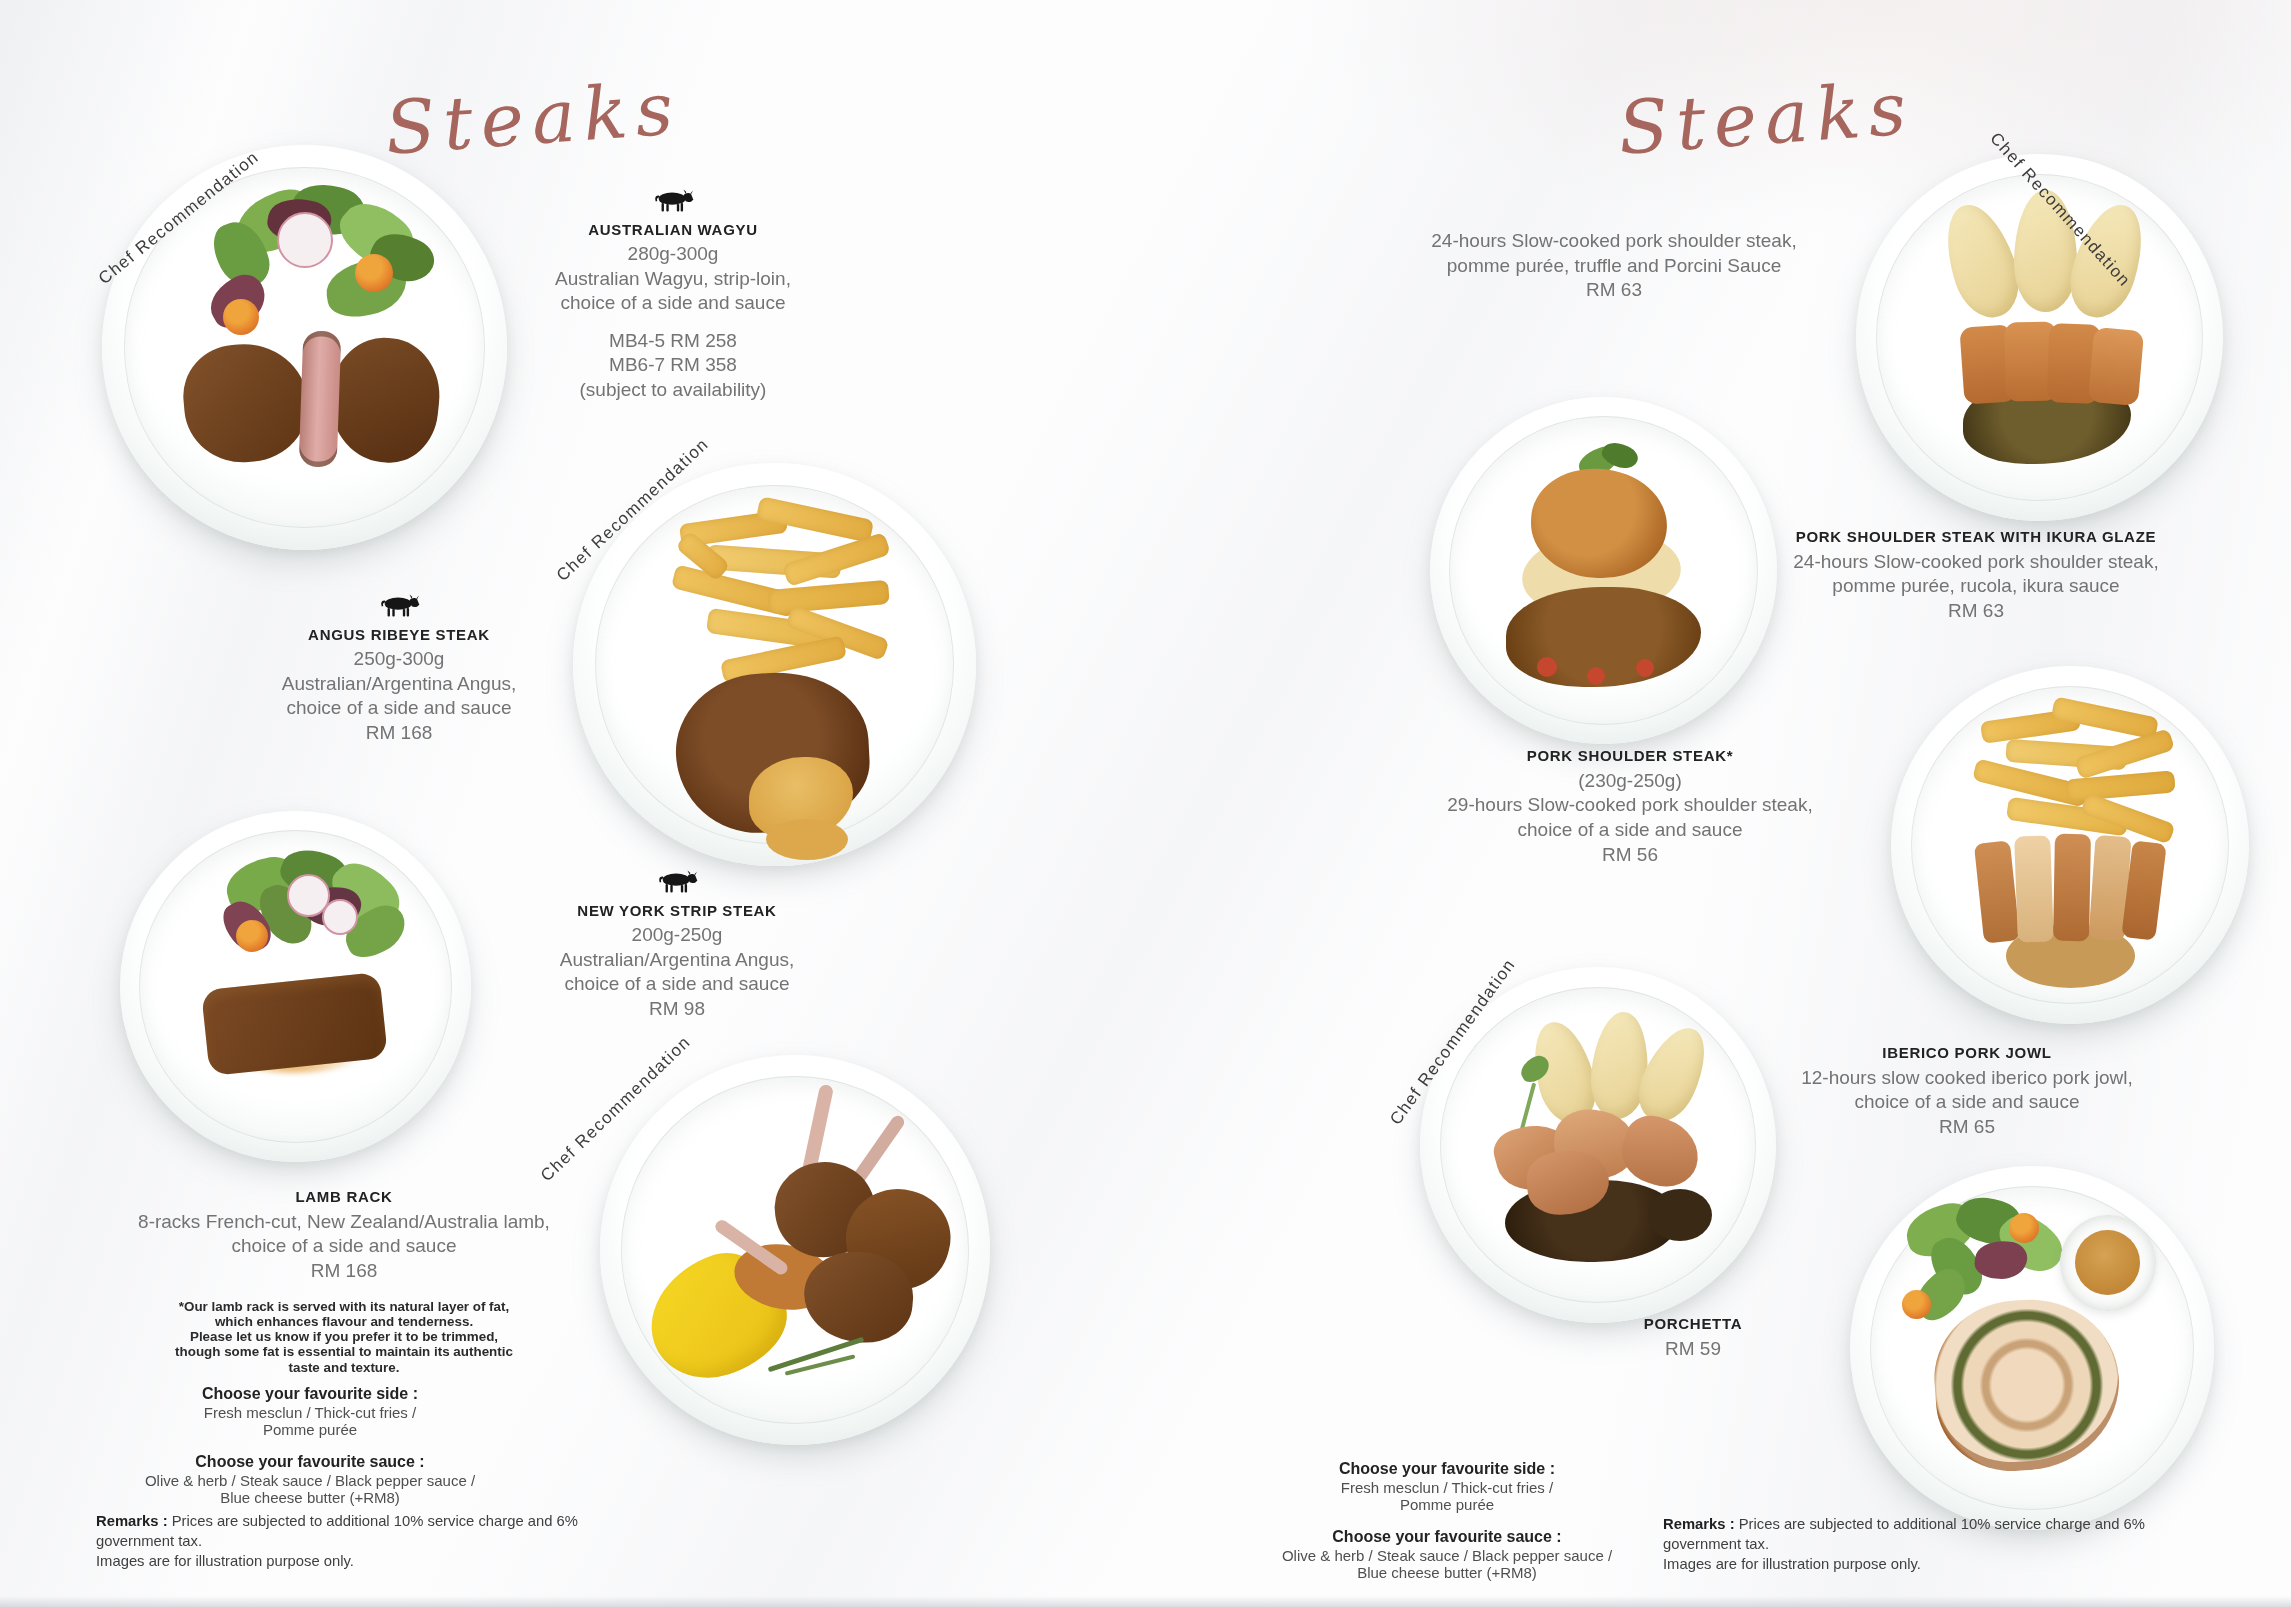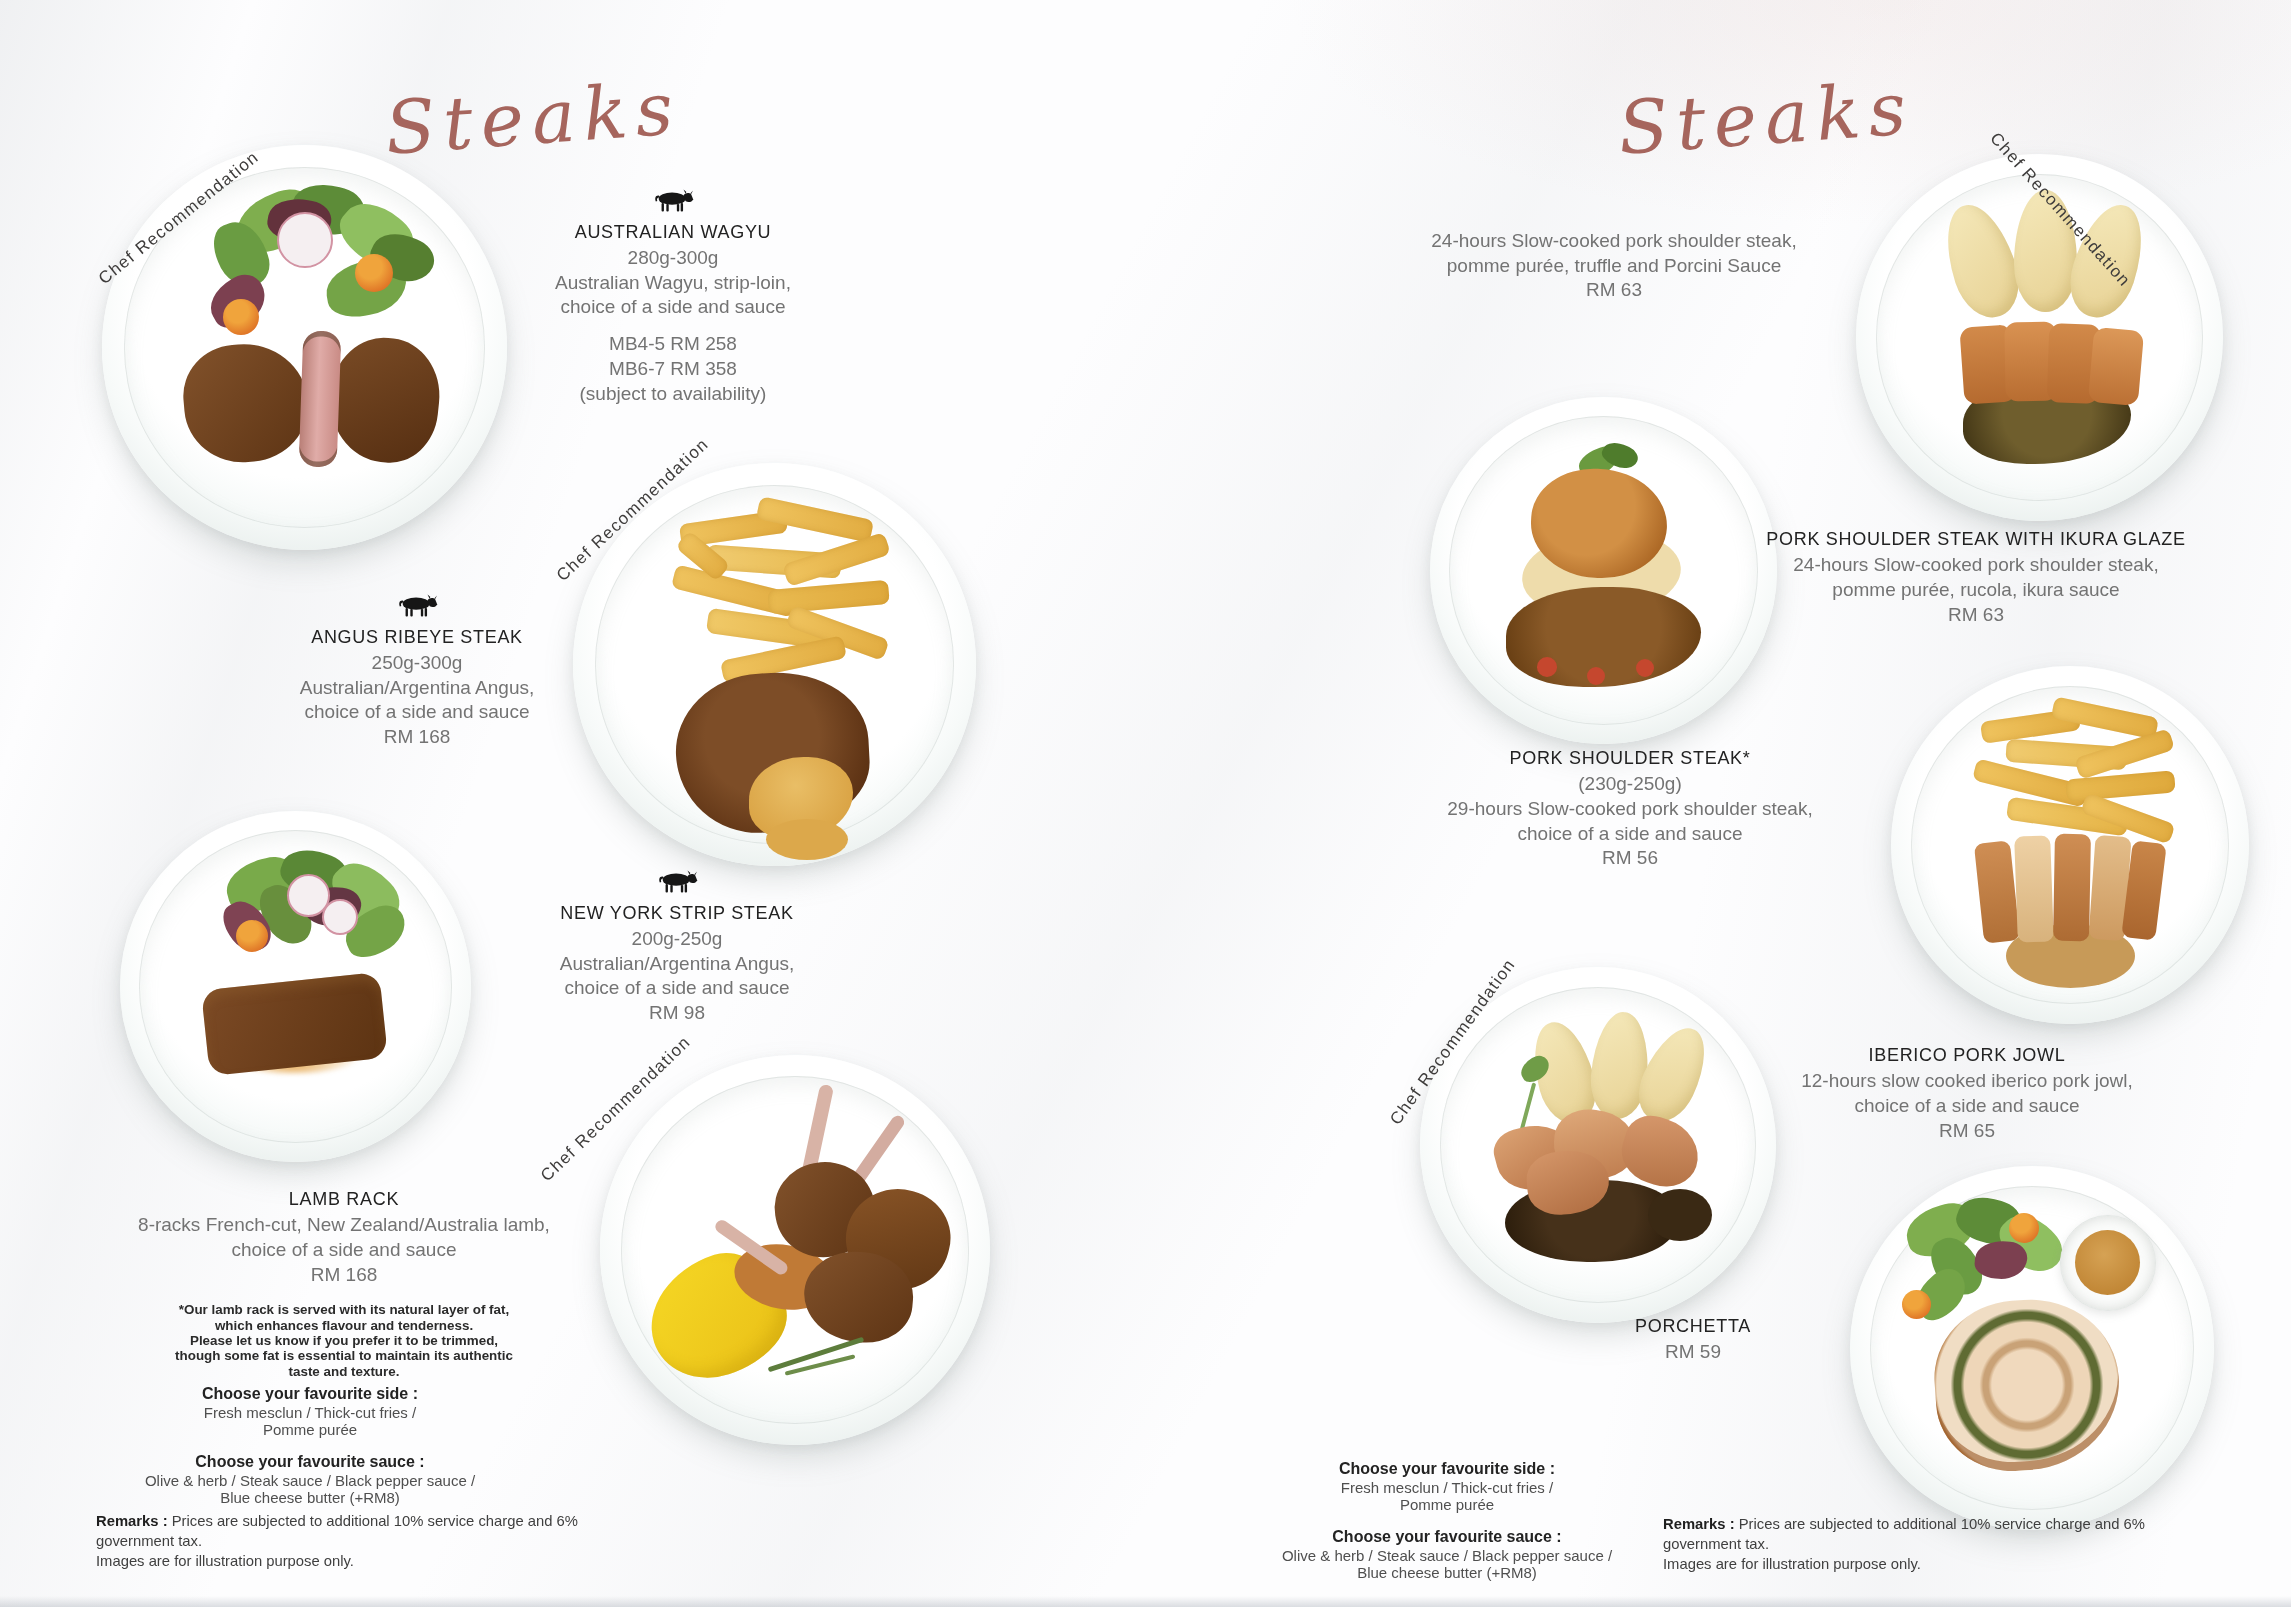--- a/index.html
+++ b/index.html
@@ -22,21 +22,21 @@
   .script-title{
     font-family:"DejaVu Serif",serif;font-style:italic;font-weight:400;
     font-size:73px;color:#a6655d;letter-spacing:8px;white-space:nowrap;
     transform:translate(-50%,-50%) rotate(-4deg);z-index:4;
   }
   .chef{
     font-size:17px;letter-spacing:1.4px;color:#3e3c3b;white-space:nowrap;z-index:6;
   }
   .item{z-index:5;text-align:center;}
   .item .heading{
-    font-size:18px;font-weight:normal;color:#222;letter-spacing:0.7px;
+    font-size:15px;font-weight:bold;color:#222;letter-spacing:0.7px;
     line-height:1.26;white-space:pre-line;margin:0 0 2.7px 0;
   }
   .desc,.price{font-size:19px;color:#737373;line-height:1.3;white-space:pre-line;}
   .price{margin-top:0;}
   .gap-price .price{margin-top:12.5px;}
   .note{
     font-size:13.4px;font-weight:bold;color:#2b2b2b;line-height:1.14;
     white-space:pre-line;margin-top:15px;
   }
   .cowicon{display:block;margin:0 auto 4.5px auto;}
@@ -163,21 +163,21 @@
     </svg>
   <div class="heading">AUSTRALIAN WAGYU</div>
   <div class="desc">280g-300g
 Australian Wagyu, strip-loin,
 choice of a side and sauce</div>
   <div class="price">MB4-5 RM 258
 MB6-7 RM 358
 (subject to availability)</div>
 </div>
 
-<div class="abs item" style="left:417px;top:593px;width:394px;transform:translateX(-50%);">
+<div class="abs item" style="left:399px;top:593px;width:394px;transform:translateX(-50%);">
   <svg class="cowicon" width="43" height="28" viewBox="0 0 90 56">
       <use href="#cow"></use>
     </svg>
   <div class="heading">ANGUS RIBEYE STEAK</div>
   <div class="desc">250g-300g
 Australian/Argentina Angus,
 choice of a side and sauce</div>
   <div class="price">RM 168</div>
 </div>
 

